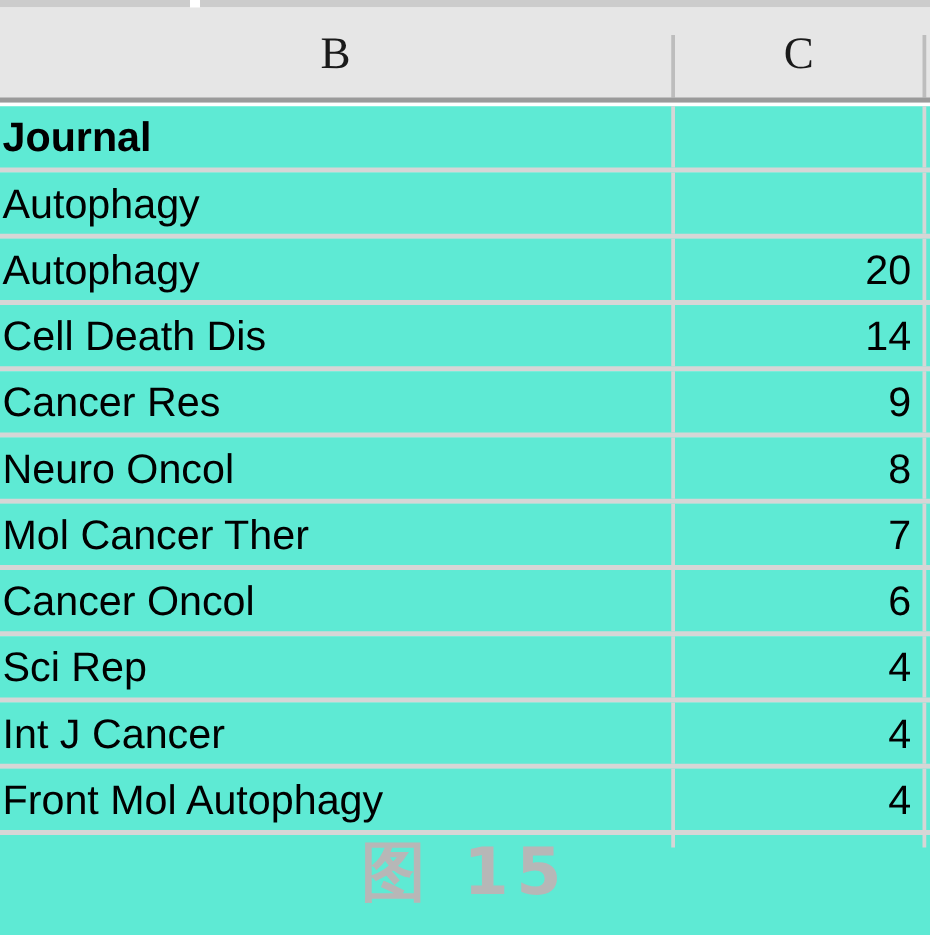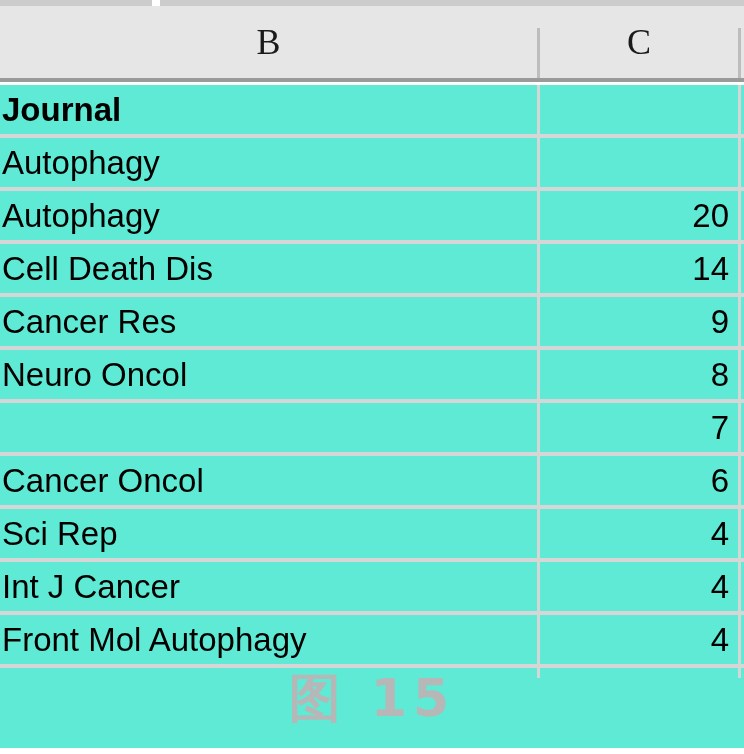--- a/index.html
+++ b/index.html
@@ -211,20 +211,21 @@
     </div>
 
     <div class="grid-row">
       <div class="cell cell-b">Neuro Oncol</div>
       <div class="vline v1"></div>
       <div class="cell cell-c">8</div>
       <div class="vline v2"></div>
     </div>
 
     <div class="grid-row">
+      <div class="cell cell-b">Mol Cancer Ther</div>
       <div class="vline v1"></div>
       <div class="cell cell-c">7</div>
       <div class="vline v2"></div>
     </div>
 
     <div class="grid-row">
       <div class="cell cell-b">Cancer Oncol</div>
       <div class="vline v1"></div>
       <div class="cell cell-c">6</div>
       <div class="vline v2"></div>

